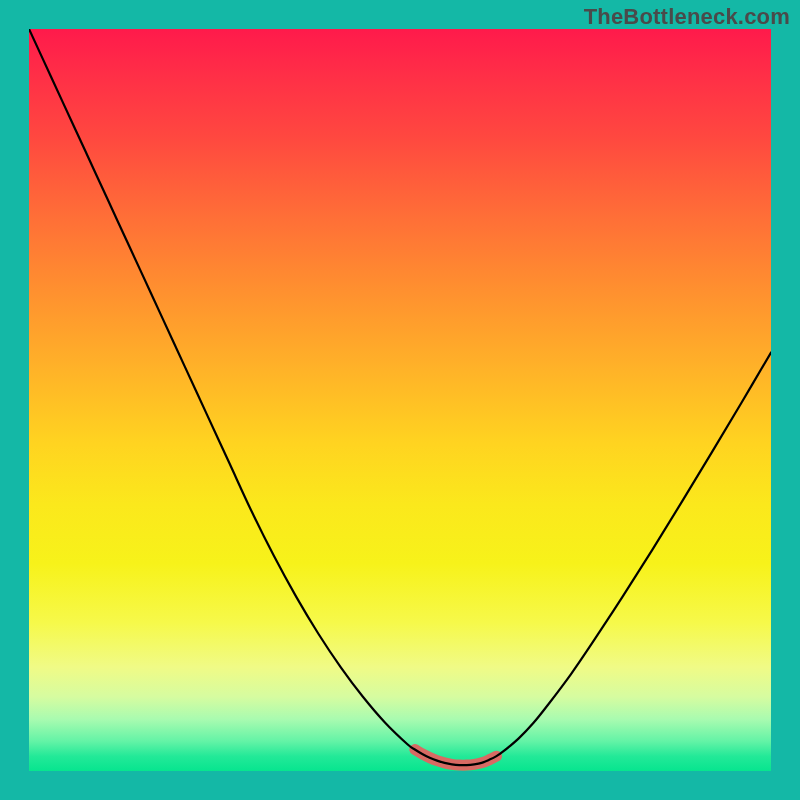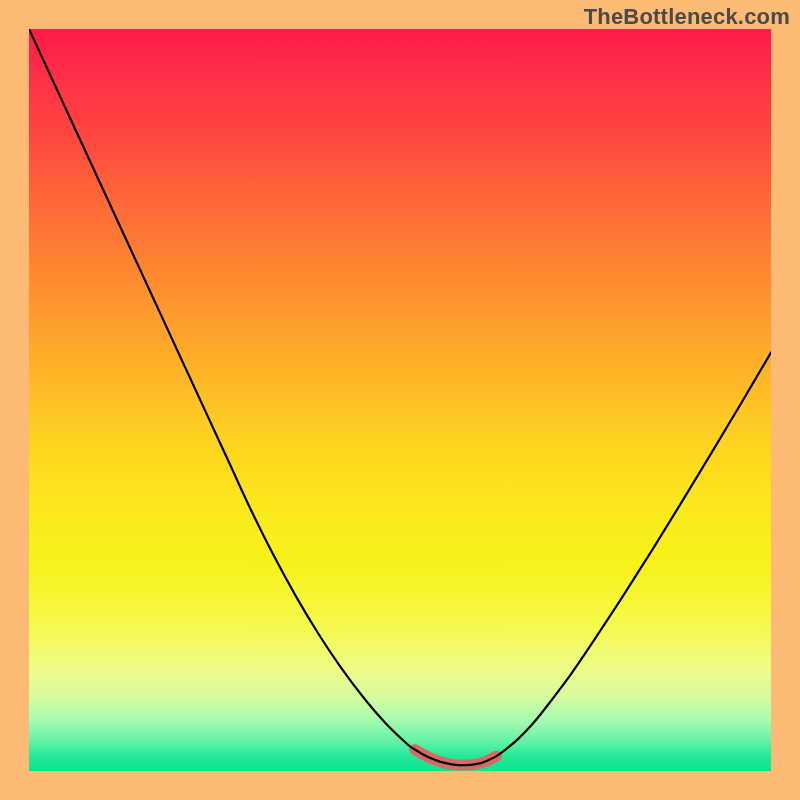--- a/index.html
+++ b/index.html
@@ -10,21 +10,21 @@
     background: #000;
     overflow: hidden;
     font-family: Arial, Helvetica, sans-serif;
   }
   .frame {
     position: absolute;
     top: 0;
     left: 0;
     width: 800px;
     height: 800px;
-    background: #fdba74;
+    background: #14b8a6;
   }
   .plot {
     position: absolute;
     top: 29px;
     left: 29px;
     width: 742px;
     height: 742px;
     overflow: hidden;
   }
   .gradient {

